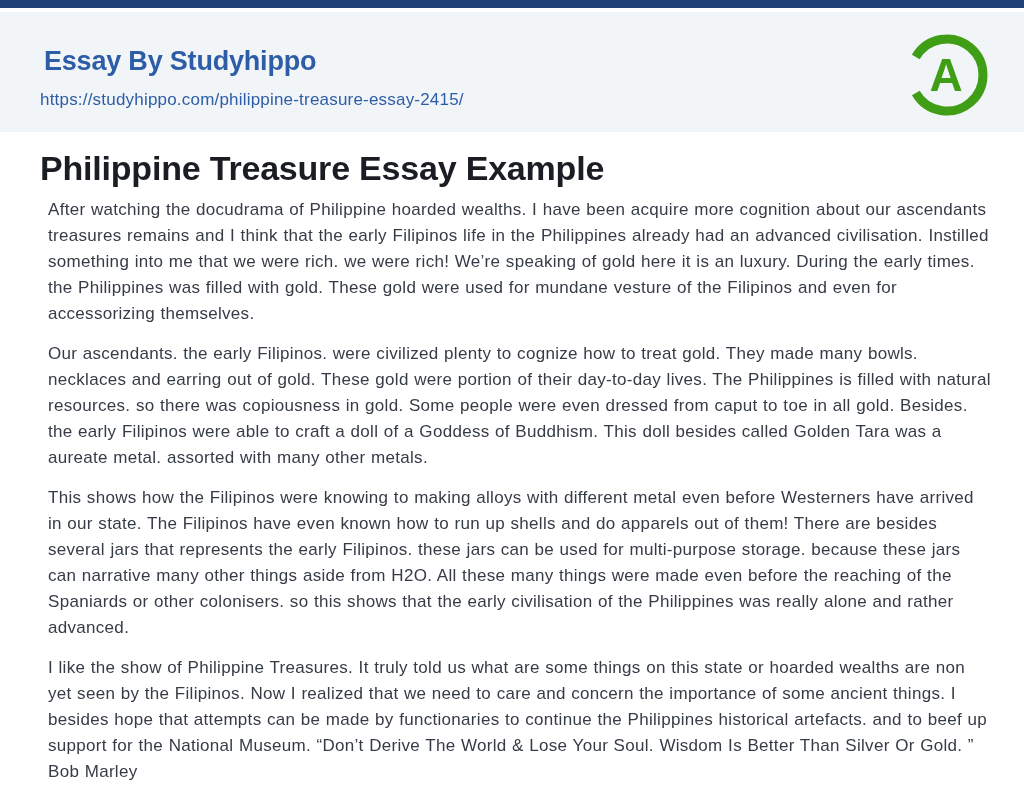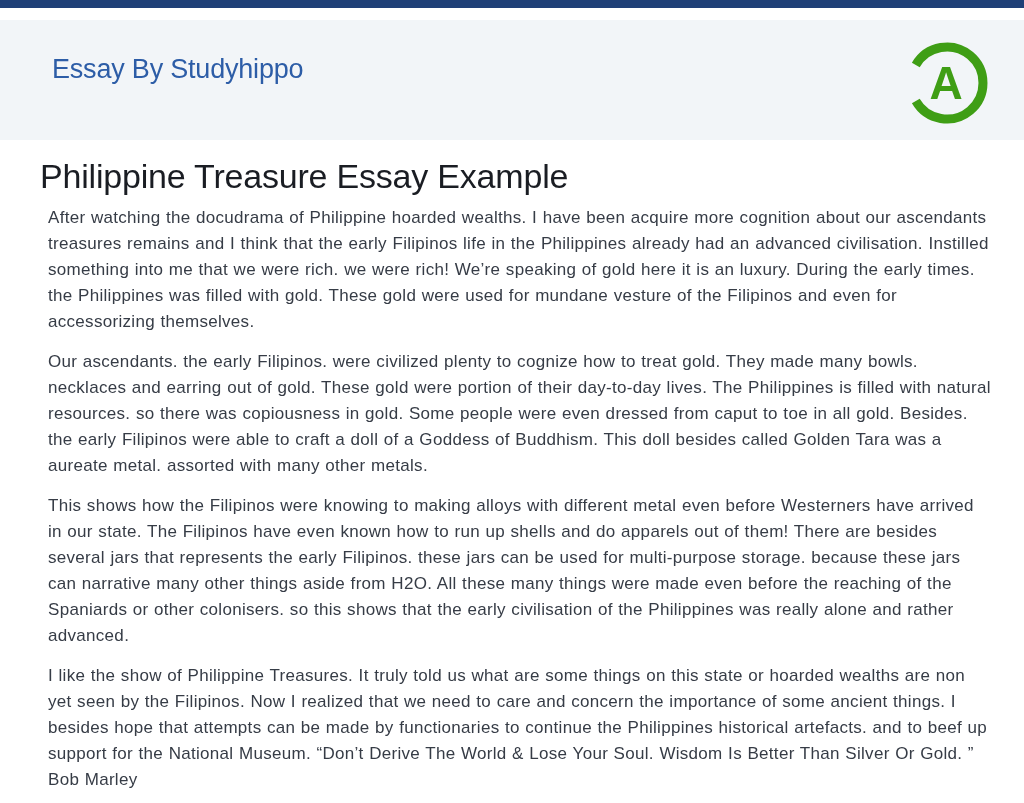--- a/index.html
+++ b/index.html
@@ -14,23 +14,23 @@
     background: #1f4077;
   }
   .site-header {
     position: relative;
     height: 120px;
     background: #f2f5f8;
     padding: 0 40px;
     box-sizing: border-box;
   }
   .brand-title {
-    margin: 12px; padding-top: 34px;
+    margin: 4px; padding-top: 34px;
     font-size: 27px;
-    font-weight: 400;
+    font-weight: 700;
     letter-spacing: -0.2px;
     color: #2d5da7;
   }
   .page-url {
     display: inline-block;
     margin-top: 9px;
     font-size: 17px;
     color: #2d5da7;
     text-decoration: none;
     letter-spacing: 0.2px;
@@ -46,41 +46,42 @@
     font-size: 46px;
   }
   .article {
     padding: 0 40px;
     box-sizing: border-box;
   }
   .page-title {
     margin: 16px 0 9px 0;
     font-size: 34px;
     line-height: 40px;
-    font-weight: 400;
+    font-weight: 700;
     letter-spacing: -0.2px;
     color: #1a1d23;
   }
   .essay-paragraph {
     margin: 0 0 14px 8px;
     width: 944px;
     font-size: 17px;
     line-height: 26px;
     letter-spacing: 0.3px;
     word-spacing: 0.5px;
     color: #363c46;
   }
 </style>
 </head>
 <body>
 
 <div class="top-bar"></div>
 
 <header class="site-header">
   <h1 class="brand-title">Essay By Studyhippo</h1>
+  <a class="page-url" href="#">https://studyhippo.com/philippine-treasure-essay-2415/</a>
 
   <svg class="logo" viewBox="0 0 92 92" aria-hidden="true">
     <path d="M 14.8 28 A 36 36 0 1 1 14.8 64" fill="none" stroke="#3f9e15" stroke-width="9" stroke-linecap="butt"></path>
     <text x="45" y="62" text-anchor="middle" fill="#3f9e15">A</text>
   </svg>
 </header>
 
 <main class="article">
   <h2 class="page-title">Philippine Treasure Essay Example</h2>
 

